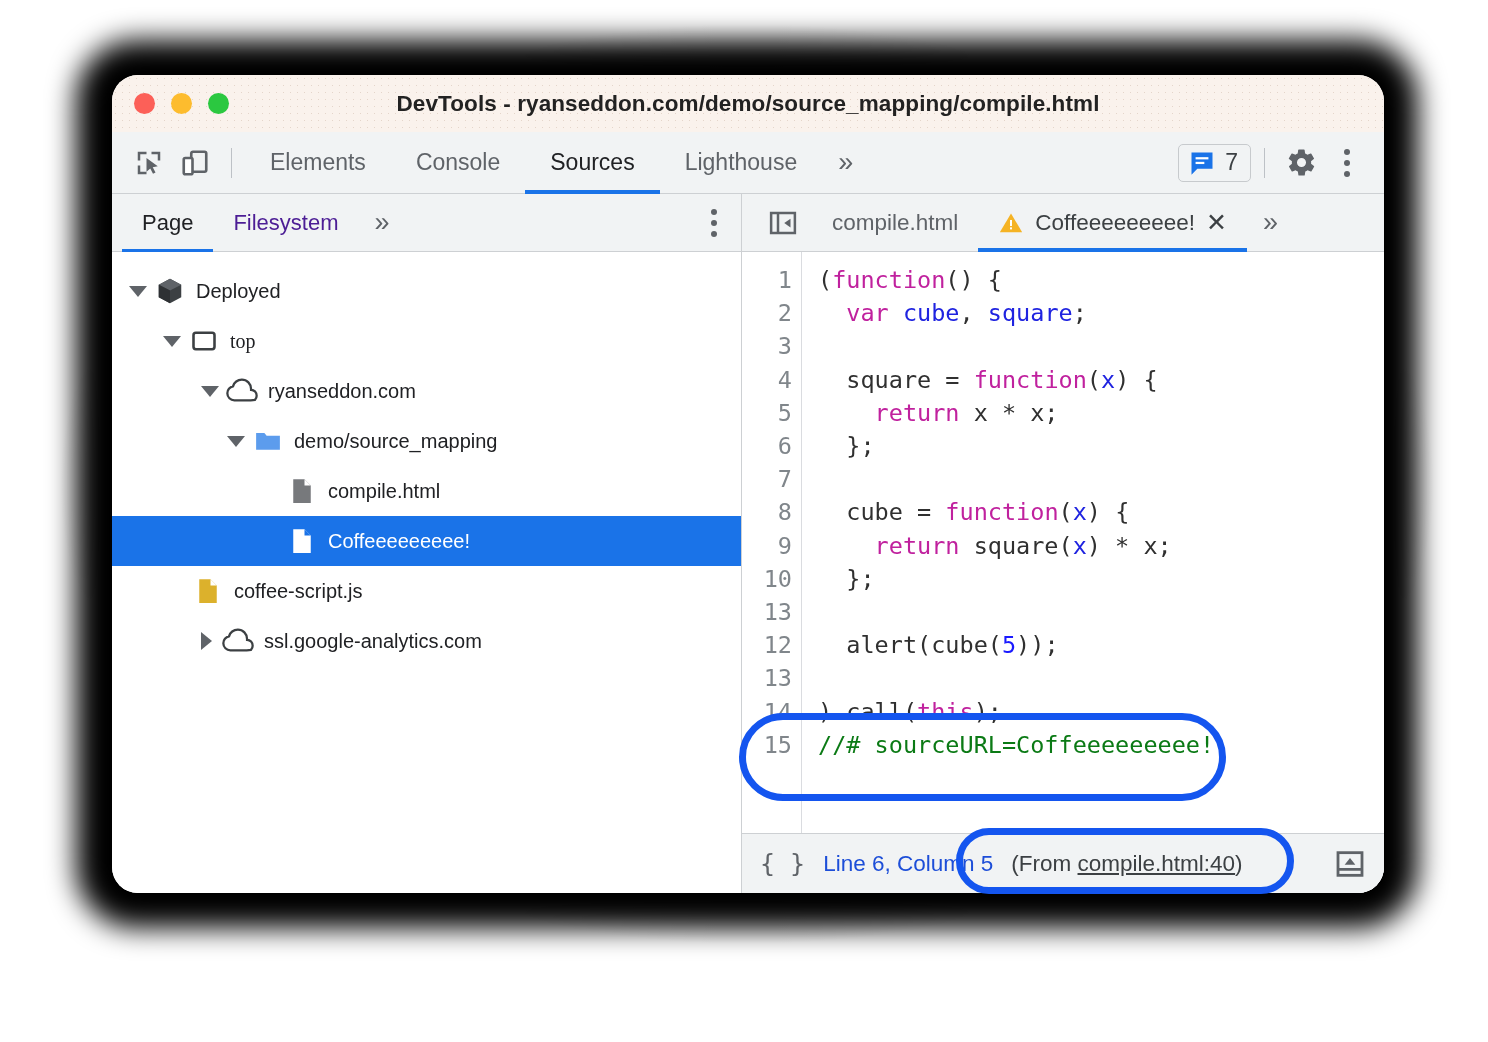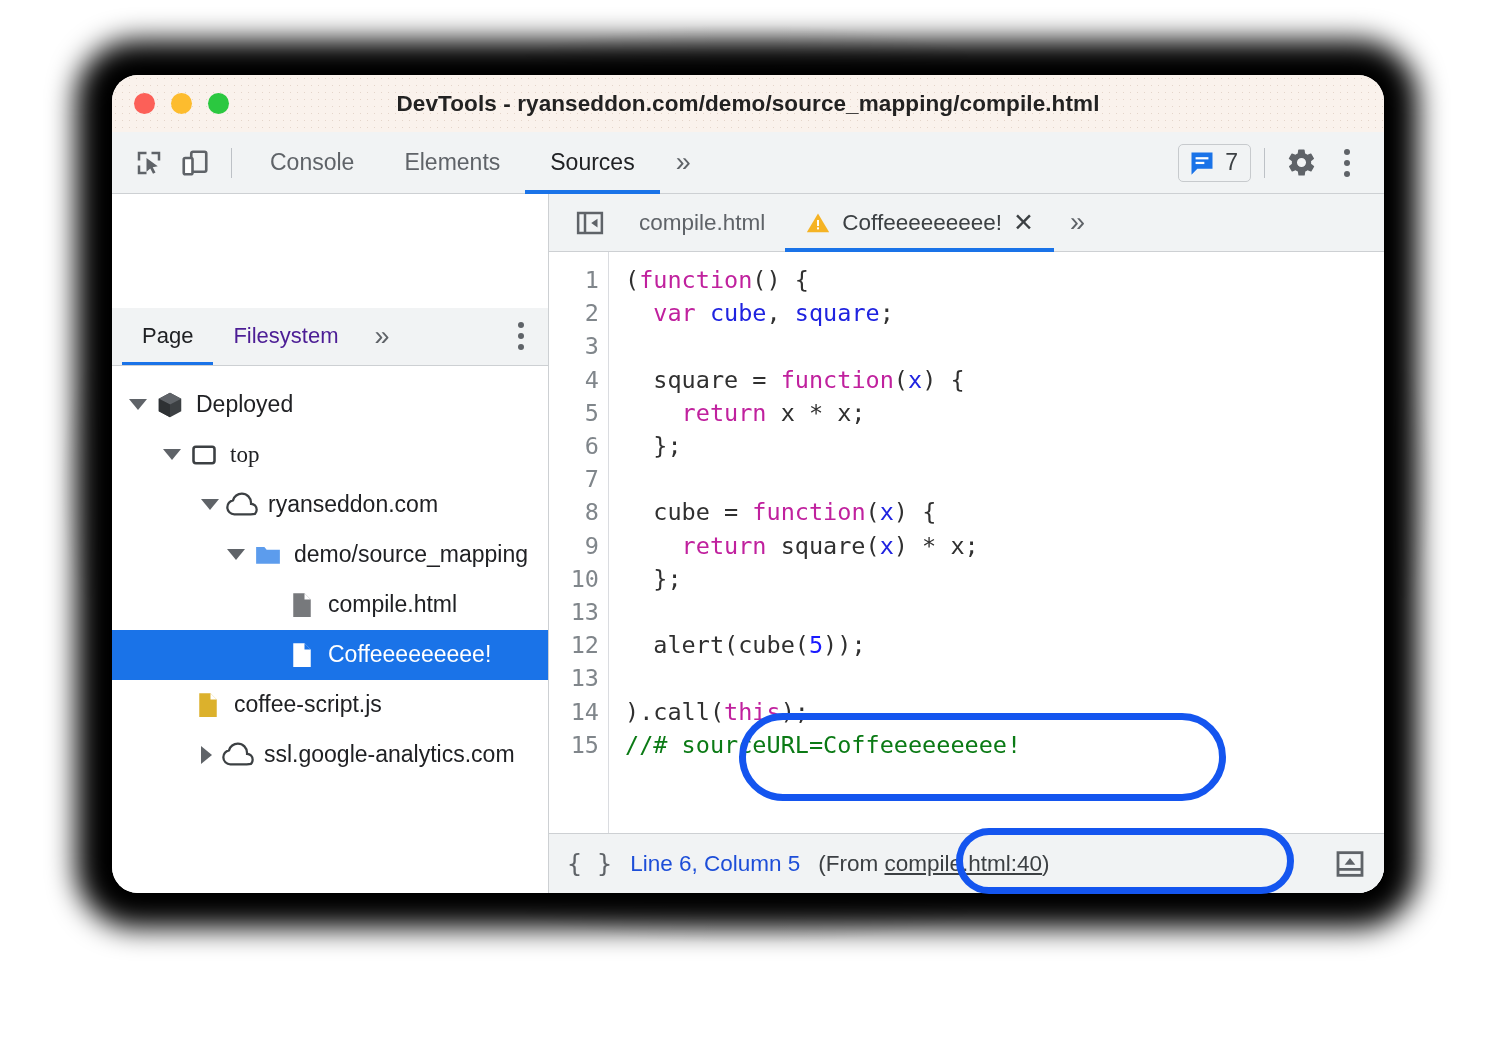--- a/index.html
+++ b/index.html
@@ -89,42 +89,42 @@
   .spacer { flex: 1; }
   .msgbox {
     display: flex; align-items: center; gap: 9px;
     border: 1px solid #c7cacd; border-radius: 5px;
     padding: 4px 12px 4px 9px; cursor: pointer; background: #f1f3f4;
   }
   .msgcount { font-size: 23px; color: #3c4043; }
 
   
   .body { display: flex; height: 699px; }
-  .sidebar { width: 437px; border-right: 1px solid #cdd0d3; display: flex; flex-direction: column; background:#fff;justify-content:center; }
+  .sidebar { width: 630px; border-right: 1px solid #cdd0d3; display: flex; flex-direction: column; background:#fff; }
   .editor { flex: 1; display: flex; flex-direction: column; background: #fff; min-width:0; }
 
   
   .sbtabs {
     height: 58px; background: #f1f3f4; border-bottom: 1px solid #cdd0d3;
     display: flex; align-items: center; padding-left: 10px;
   }
   .sbtab {
     position: relative; height: 58px; display: flex; align-items: center;
     padding: 0 20px; font-size: 22px; color: #4c1d95; cursor: pointer; white-space: nowrap;
   }
   .sbtab.active { color: #202124; }
   .sbtab.active::after {
     content: ""; position: absolute; left: 0; right: 0; bottom: 0;
     height: 3px; background: #1a73e8;
   }
   .kebab { display: flex; flex-direction: column; gap: 5px; align-items: center; cursor: pointer; }
   .kebab i { width: 6px; height: 6px; border-radius: 50%; background: #5f6368; display: block; }
 
   
-  .tree { padding-top: 14px; font-size: 23px; color: #202124; }
+  .tree { padding-top: 14px; font-size: 20px; color: #202124; }
   .row {
     display: flex; align-items: center; height: 50px; cursor: pointer;
     white-space: nowrap;
   }
   .row.sel { background: #1a73e8; color: #ffffff; }
   .tri {
     width: 24px; flex: 0 0 24px; display:flex; align-items:center; justify-content:center;
     font-size: 0; color: #5f6368;
   }
   .tri.down::before {
@@ -228,27 +228,30 @@
         <svg width="30" height="30" viewBox="0 0 24 24">
           <rect x="9" y="3" width="12" height="16" rx="1.4" fill="none" stroke="#5f6368" stroke-width="2.1"></rect>
           <rect x="3" y="8" width="7" height="13" rx="1.2" fill="#fff" stroke="#5f6368" stroke-width="2.1"></rect>
         </svg>
       </div>
 
       <div class="vdiv"></div>
 
       <div class="panel-tabs">
         <div class="ptab">
+          <span>Elements</span>
+        </div>
+        <div class="ptab">
           <span>Console</span>
-        </div>
-        <div class="ptab">
-          <span>Elements</span>
         </div>
         <div class="ptab active">
           <span>Sources</span>
+        </div>
+        <div class="ptab">
+          <span>Lighthouse</span>
         </div>
       </div>
 
       <div class="chev">»</div>
 
       <div class="spacer"></div>
 
       <div class="msgbox">
         <svg width="28" height="28" viewBox="0 0 24 24">
           <path d="M3 3h18v14H8l-5 5V3z" fill="#1a73e8"></path>

